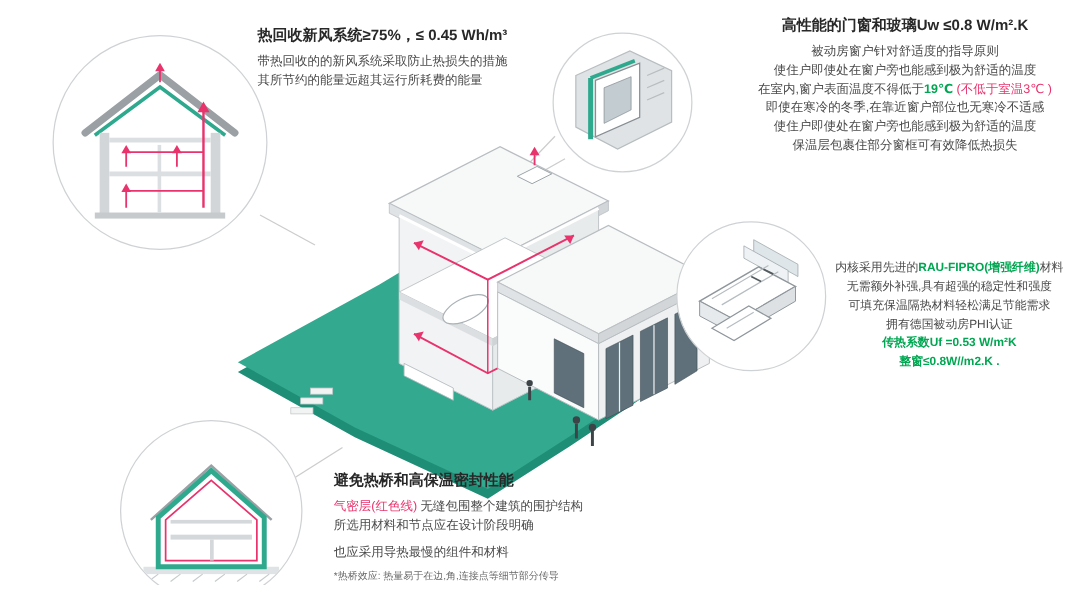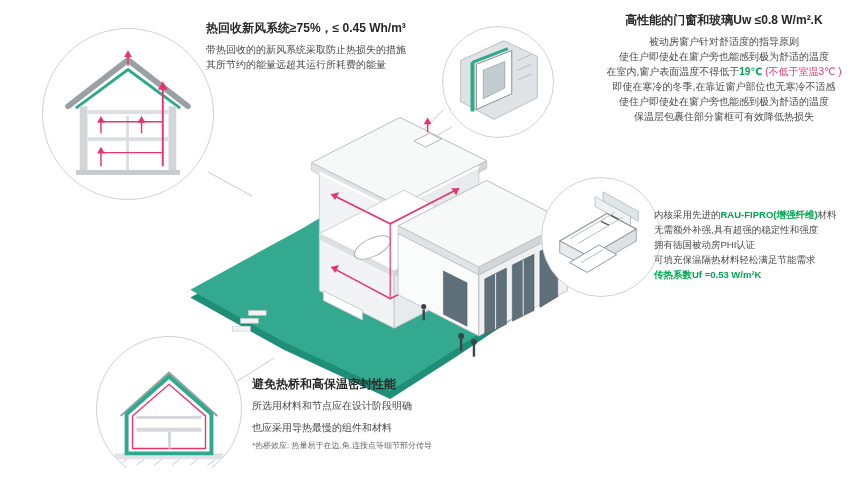--- a/index.html
+++ b/index.html
@@ -4,21 +4,21 @@
 <style>
   html,body{margin:0;padding:0;background:#fff;}
   #page{position:relative;width:865px;height:468px;background:#ffffff;overflow:hidden;
         font-family:"Liberation Sans","DejaVu Sans",sans-serif;}
   .circle{position:absolute;background:#fff;border:1px solid #cfd2d4;border-radius:50%;
           overflow:hidden;box-sizing:border-box;z-index:3;}
   .circle svg{display:block;width:100%;height:100%;}
   .tblock{position:absolute;color:#4a4a4a;z-index:4;}
   .title{font-weight:bold;font-size:12px;color:#282828;margin-bottom:5px;white-space:nowrap;}
   .line{font-size:10px;line-height:15px;white-space:nowrap;}
-  .small-line{font-size:9.5px;line-height:15px;white-space:nowrap;}
+  .small-line{font-size:9.5px;line-height:15px;white-space:nowrap;text-align:center;}
   .green{color:#00a651;font-weight:bold;}
   .red{color:#e8336d;font-weight:normal;}
   .footnote{font-size:8px;line-height:12px;color:#6a6a6a;margin-top:5px;white-space:nowrap;}
   .gap{height:7px;}
   #connectors{position:absolute;left:0;top:0;z-index:1;}
   #house{position:absolute;left:165px;top:78px;z-index:2;}
 </style>
 </head>
 <body>
 
@@ -198,26 +198,28 @@
     <div class="line">使住户即使处在窗户旁也能感到极为舒适的温度</div>
     <div class="line"><span>在室内,窗户表面温度不得低于</span><span class="green">19℃</span><span class="red"> (不低于室温3℃ )</span></div>
     <div class="line">即使在寒冷的冬季,在靠近窗户部位也无寒冷不适感</div>
     <div class="line">使住户即使处在窗户旁也能感到极为舒适的温度</div>
     <div class="line">保温层包裹住部分窗框可有效降低热损失</div>
   </div>
 
   <div class="tblock" style="left:654px;top:207px;width:211px;">
     <div class="small-line"><span>内核采用先进的</span><span class="green">RAU-FIPRO(增强纤维)</span><span>材料</span></div>
     <div class="small-line">无需额外补强,具有超强的稳定性和强度</div>
+    <div class="small-line">可填充保温隔热材料轻松满足节能需求</div>
     <div class="small-line">拥有德国被动房PHI认证</div>
-    <div class="small-line">可填充保温隔热材料轻松满足节能需求</div>
     <div class="small-line green">传热系数Uf =0.53 W/m²K</div>
-  </div>
-
-  <div class="tblock" style="left:252px;top:376px;width:330px;">
+    <div class="small-line green">整窗≤0.8W//m2.K .</div>
+  </div>
+
+  <div class="tblock" style="left:267px;top:376px;width:330px;">
     <div class="title">避免热桥和高保温密封性能</div>
+    <div class="line"><span class="red">气密层(红色线)</span><span> 无缝包围整个建筑的围护结构</span></div>
     <div class="line">所选用材料和节点应在设计阶段明确</div>
     <div class="gap"></div>
     <div class="line">也应采用导热最慢的组件和材料</div>
     <div class="footnote">*热桥效应: 热量易于在边,角,连接点等细节部分传导</div>
   </div>
 
 </div>
 
 </body></html>

